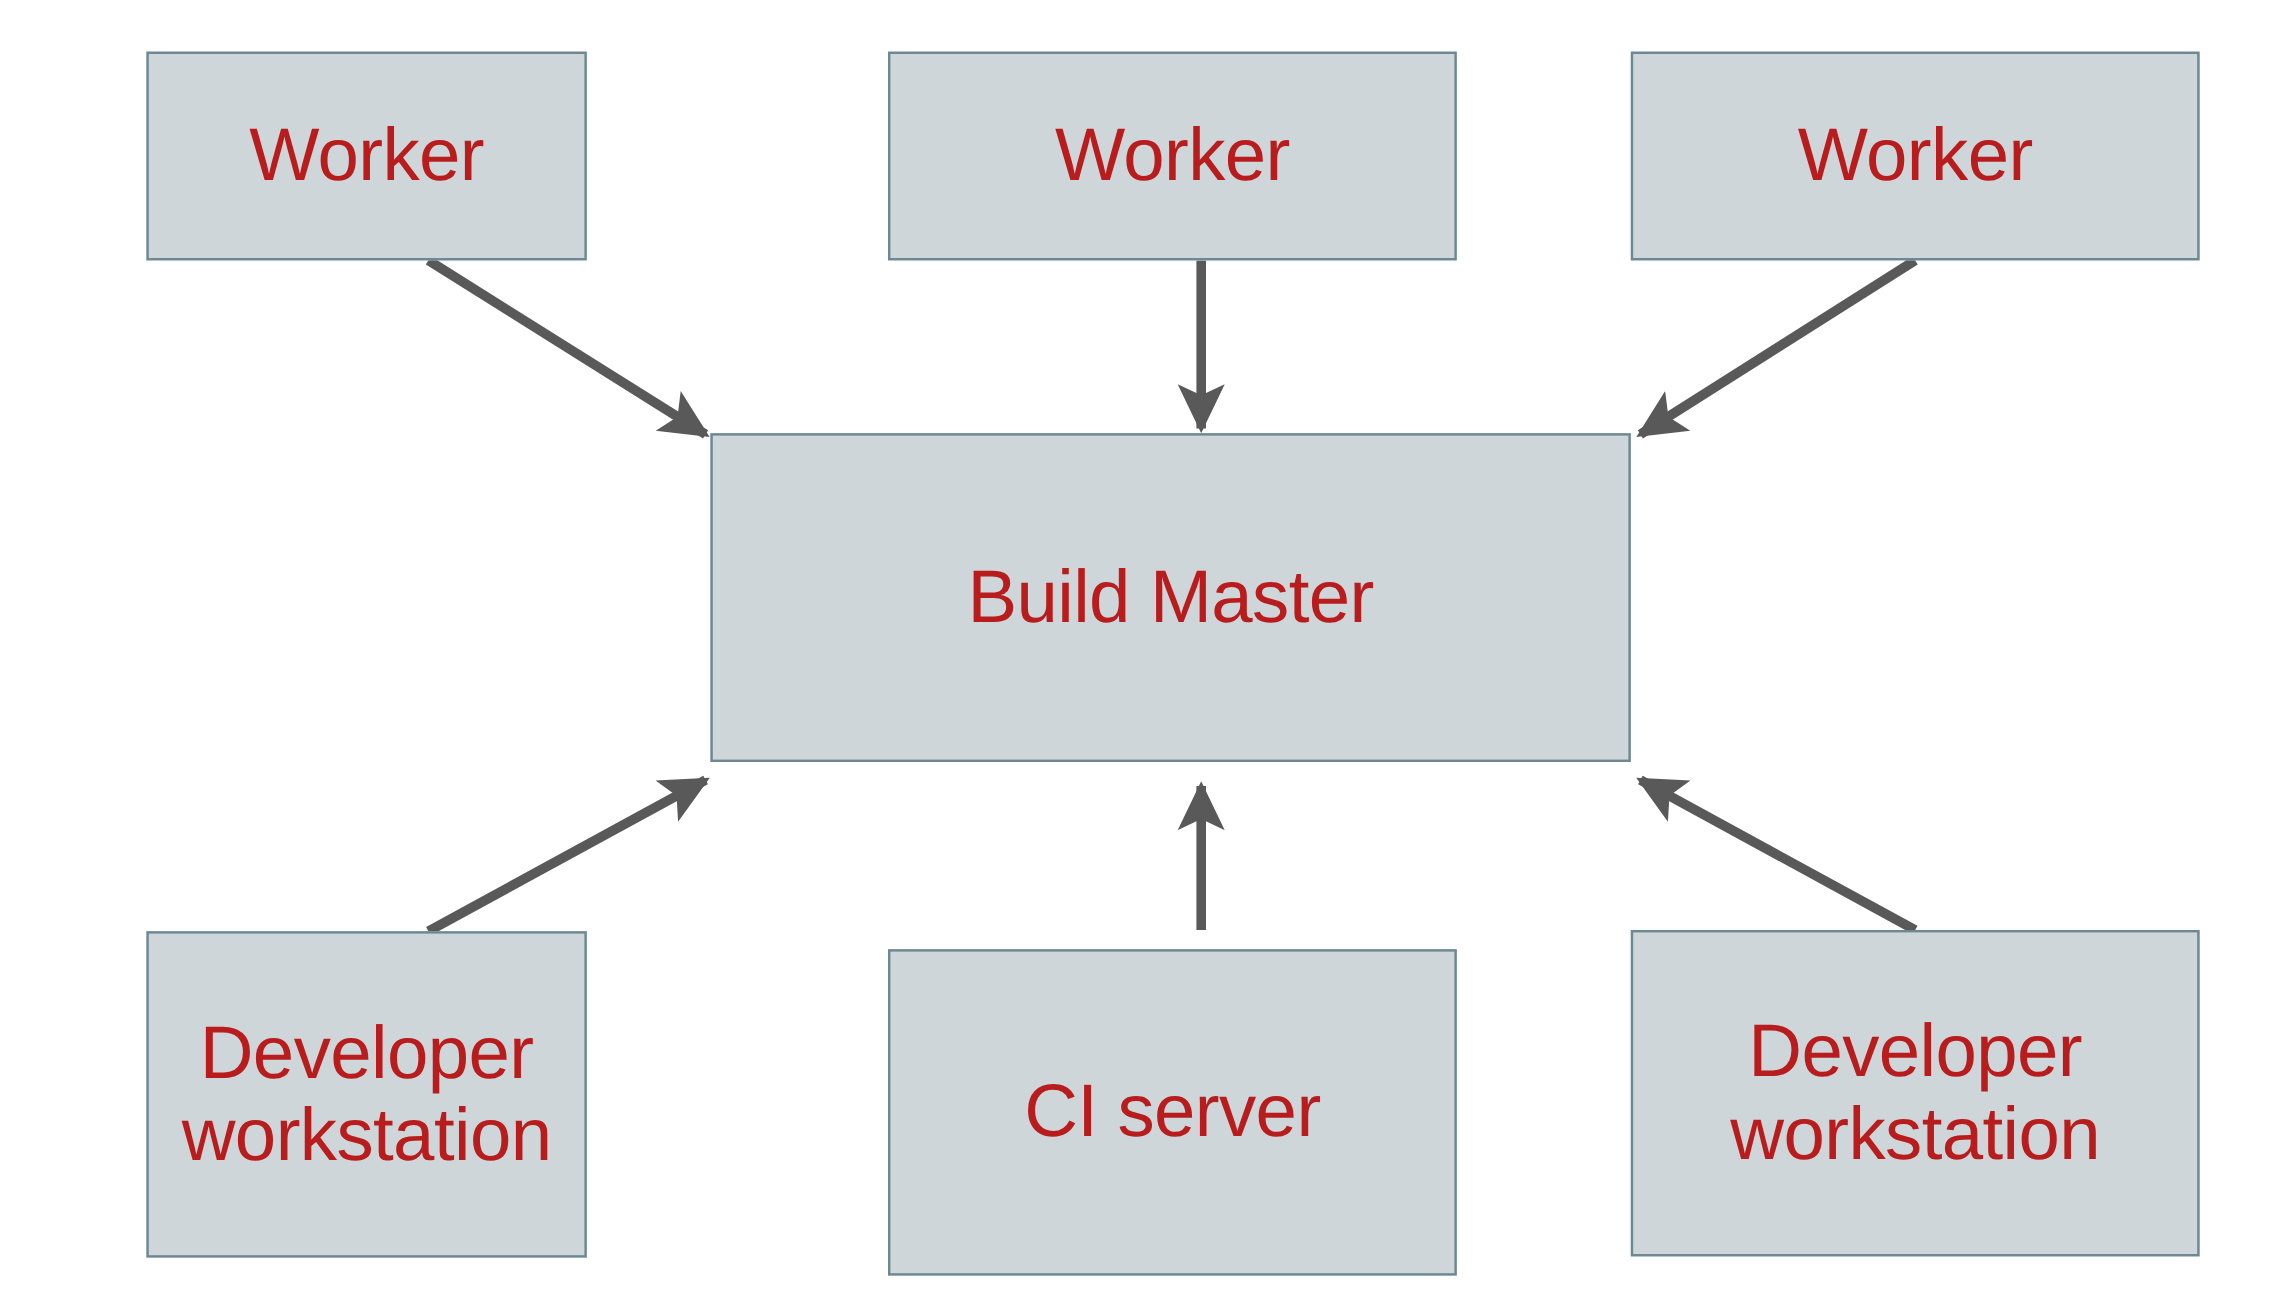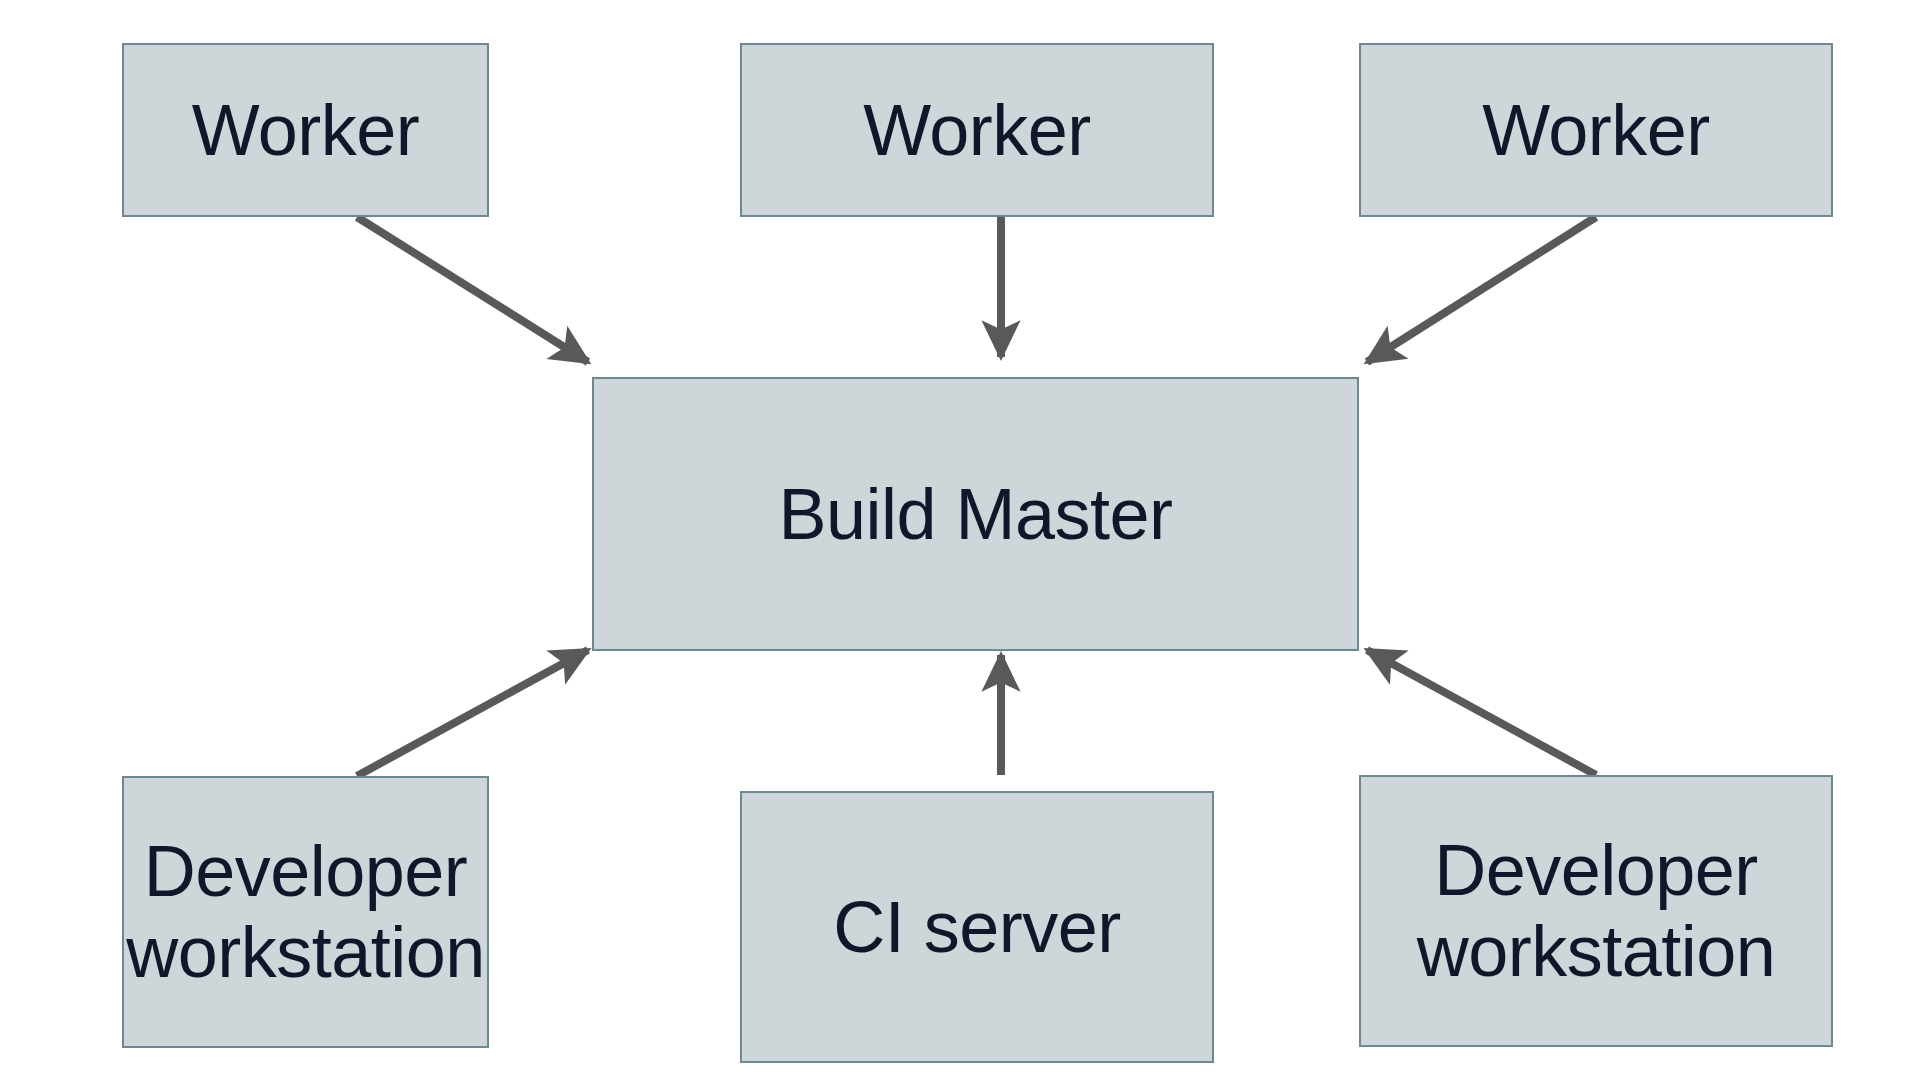--- a/index.html
+++ b/index.html
@@ -31,32 +31,32 @@
     box-sizing: border-box;
     background: #ced6d9;
     border: 2px solid #6d8793;
     display: flex;
     align-items: center;
     justify-content: center;
     text-align: center;
   }
   .node-label {
     font-family: "Liberation Sans", sans-serif;
-    color: #0f172a;
-    font-size: 72px;
+    color: #b91c1c;
+    font-size: 62px;
     line-height: 1.12;
     font-weight: 400;
     letter-spacing: -0.5px;
     white-space: pre-line;
   }
   
   #node-worker-1 { left: 122px;  top: 43px;  width: 367px; height: 174px; }
   #node-worker-2 { left: 740px;  top: 43px;  width: 474px; height: 174px; }
   #node-worker-3 { left: 1359px; top: 43px;  width: 474px; height: 174px; }
-  #node-build-master { left: 592px; top: 377px; width: 767px; height: 274px; }
+  #node-build-master { left: 592px; top: 361px; width: 767px; height: 274px; }
   #node-dev-left  { left: 122px;  top: 776px; width: 367px; height: 272px; }
   #node-ci-server { left: 740px;  top: 791px; width: 474px; height: 272px; }
   #node-dev-right { left: 1359px; top: 775px; width: 474px; height: 272px; }
 </style>
 </head>
 <body>
 
 <div id="canvas">
 
   <svg id="edges" viewBox="0 0 1910 1090" width="1910" height="1090" xmlns="http://www.w3.org/2000/svg">

